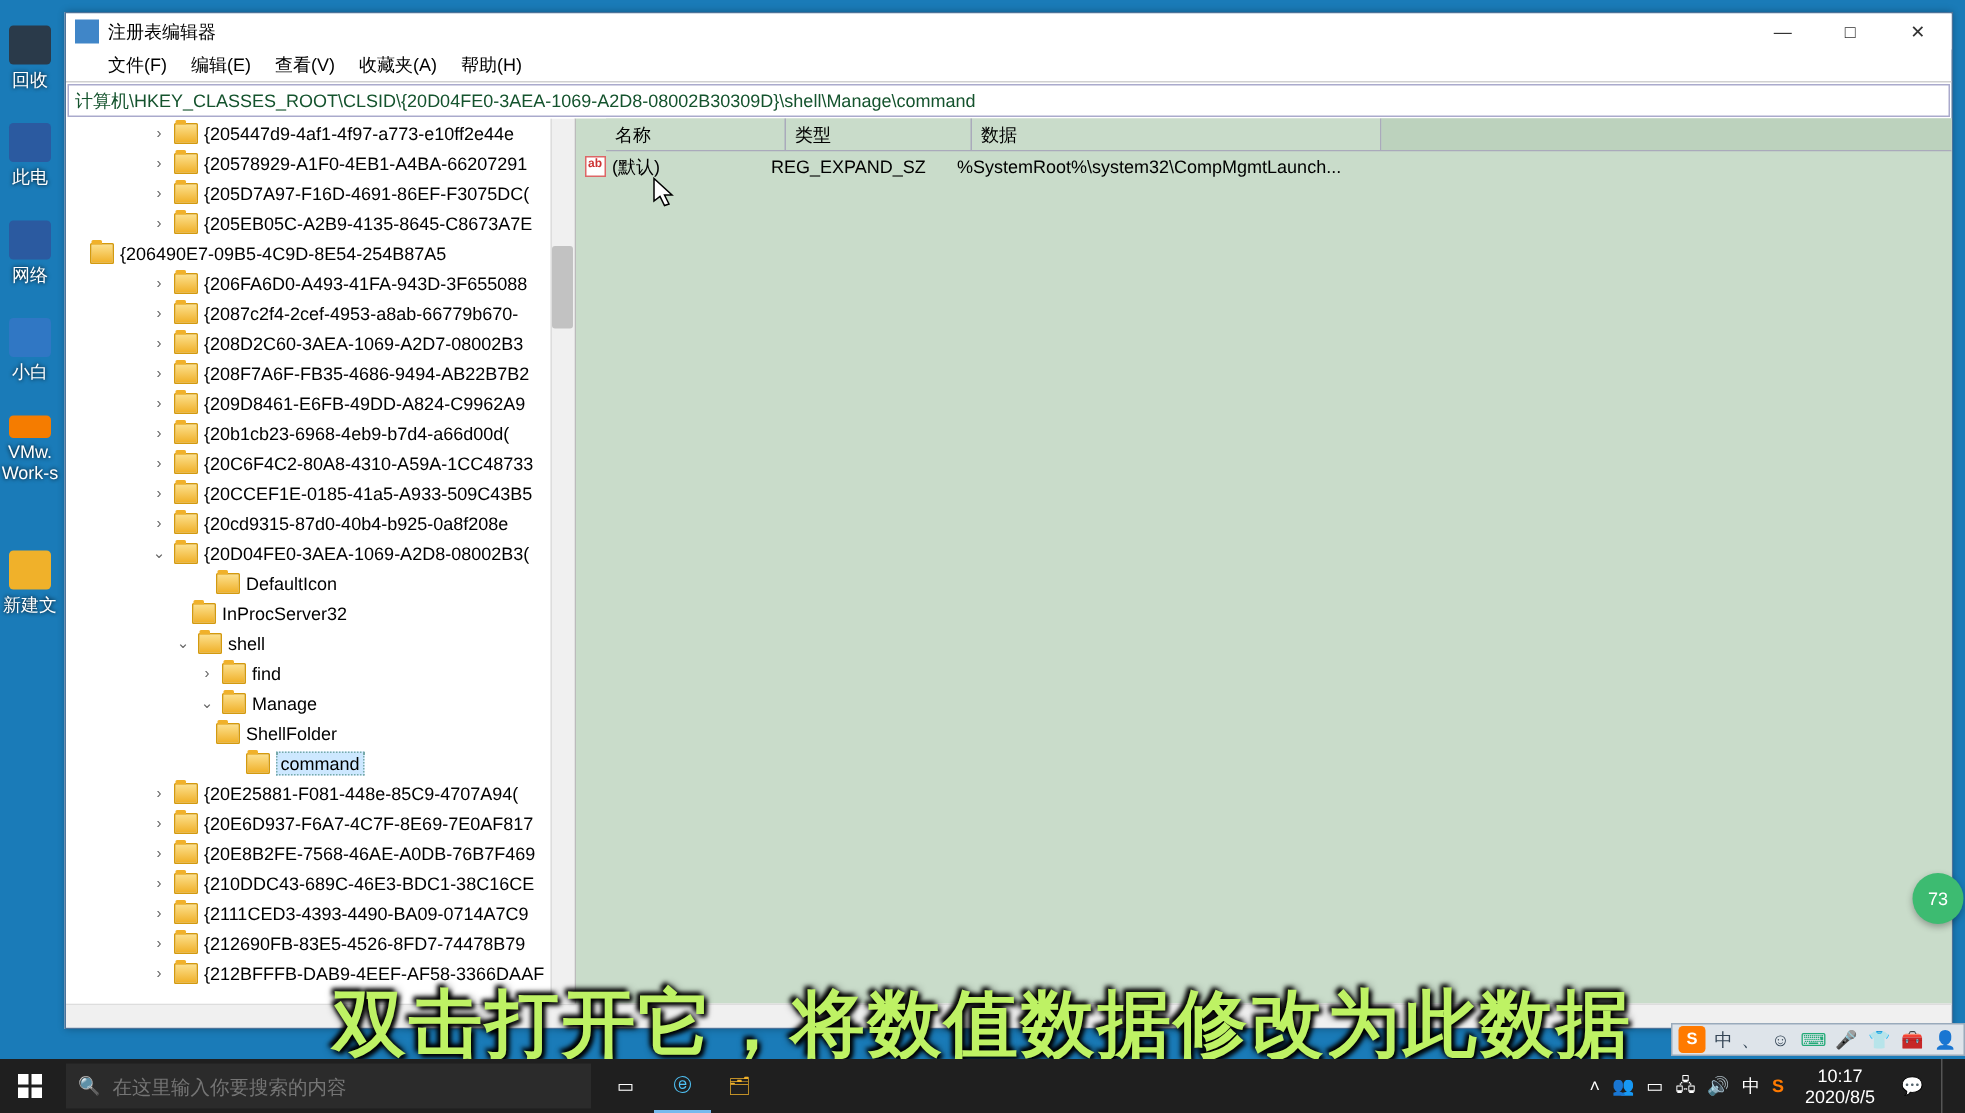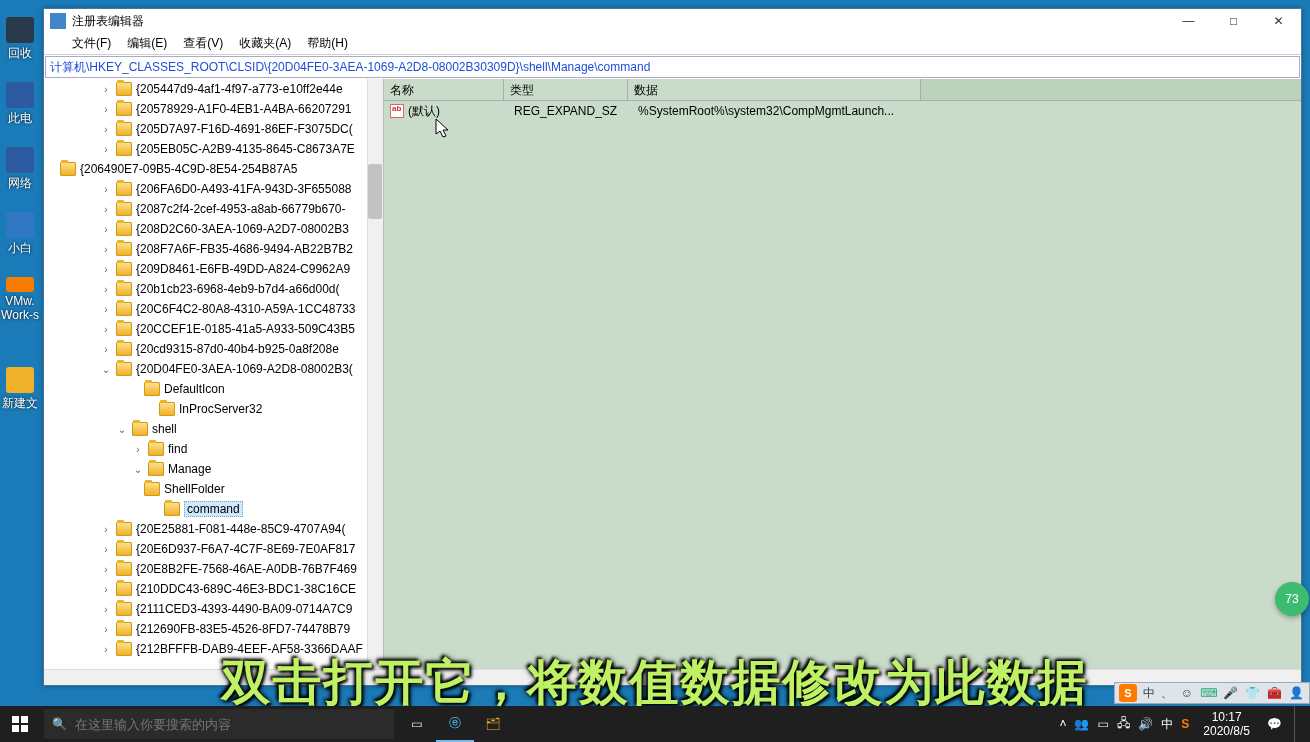--- a/index.html
+++ b/index.html
@@ -18,40 +18,40 @@
 .titlebar .app-icon { width:16px; height:16px; background:#4086c8; margin-right:6px; display:inline-block; }
 .titlebar .title { flex:1; font-size:12px; color:#000; }
 .titlebar .winbtn { width:45px; height:24px; display:flex; align-items:center; justify-content:center; color:#333; }
 
 
 .menubar { height:22px; display:flex; align-items:center; border-bottom:1px solid #d0d0d0; padding-left:20px; }
 .menubar .menu-item { padding:2px 8px; cursor:default; }
 
 
 .addressbar { height:22px; border:1px solid #aac; margin:1px; padding:2px 4px; display:flex; align-items:center; background:#fff; }
-.addressbar .path { font-size:12px; color:#1d4ed8; white-space:nowrap; }
+.addressbar .path { font-size:12px; color:#14532d; white-space:nowrap; }
 
 
 .main-split { flex:1; display:flex; min-height:0; }
 
 
 .tree-panel { width:340px; border-right:1px solid #bbb; overflow:hidden; background:#fff; position:relative; }
 .tree-inner { overflow:auto; height:100%; }
 .tree-row { height:20px; display:flex; align-items:center; white-space:nowrap; padding-right:6px;}
 .tree-row .toggler { width:12px; text-align:center; color:#666; font-size:10px; }
 .tree-row .folder-icon { width:16px; height:14px; background:linear-gradient(#fce08d,#f0b12a); border-radius:1px; margin:0 4px; border:1px solid #d49a0e; position:relative;}
 .tree-row .folder-icon::before{content:"";position:absolute;top:-3px;left:0;width:7px;height:3px;background:#f0b12a;border-radius:1px 1px 0 0;}
 .tree-row .label { font-size:12px; color:#000; }
 .tree-row.selected .label { background:#cde8ff; border:1px dotted #7aa; padding:0 2px; }
 .tree-scroll { position:absolute; right:0; top:0; width:16px; height:100%; background:#f0f0f0; border-left:1px solid #ddd; }
 .tree-thumb { position:absolute; right:1px; top:85px; width:14px; height:55px; background:#c2c2c2; border-radius:2px; }
 
 
 .values-panel { flex:1; background:#c9dcca; display:flex; flex-direction:column; }
-.values-header { height:22px; background:#c9dcca; display:flex; border-bottom:1px solid #aab; }
+.values-header { height:22px; background:#c9dcca; display:flex; border-bottom:1px solid #aab;margin-left:20px; }
 .values-header .col { padding:3px 6px; border-right:1px solid #aab; font-size:12px; }
 .col-name { width:120px; } .col-type { width:124px; } .col-data { flex:1; } .col-last { width:380px; border-right:none!important; background:#bcd2bd;}
 .values-body { flex:1; background:#c9dcca; }
 .value-row { height:20px; display:flex; align-items:center; padding-left:6px; }
 .value-row .str-icon { width:14px; height:14px; background:#fff; border:1px solid #d66; position:relative; margin-right:4px;}
 .value-row .str-icon::after{content:"ab";color:#c33;font-size:8px;position:absolute;top:-1px;left:1px;font-weight:bold;}
 .value-row .vcol { font-size:12px; }
 .value-row .vname { width:106px; } .value-row .vtype { width:124px; } .value-row .vdata { flex:1; }
 
 
@@ -216,21 +216,21 @@
         <div class="tree-row" style="padding-left:56px">
             <span class="toggler">⌄</span>
             <span class="folder-icon"></span>
             <span class="label">{20D04FE0-3AEA-1069-A2D8-08002B3(</span>
           </div>
         <div class="tree-row" style="padding-left:84px">
             <span class="toggler"> </span>
             <span class="folder-icon"></span>
             <span class="label">DefaultIcon</span>
           </div>
-        <div class="tree-row" style="padding-left:99px">
+        <div class="tree-row" style="padding-left:68px">
             <span class="toggler"> </span>
             <span class="folder-icon"></span>
             <span class="label">InProcServer32</span>
           </div>
         <div class="tree-row" style="padding-left:72px">
             <span class="toggler">⌄</span>
             <span class="folder-icon"></span>
             <span class="label">shell</span>
           </div>
         <div class="tree-row" style="padding-left:88px">

